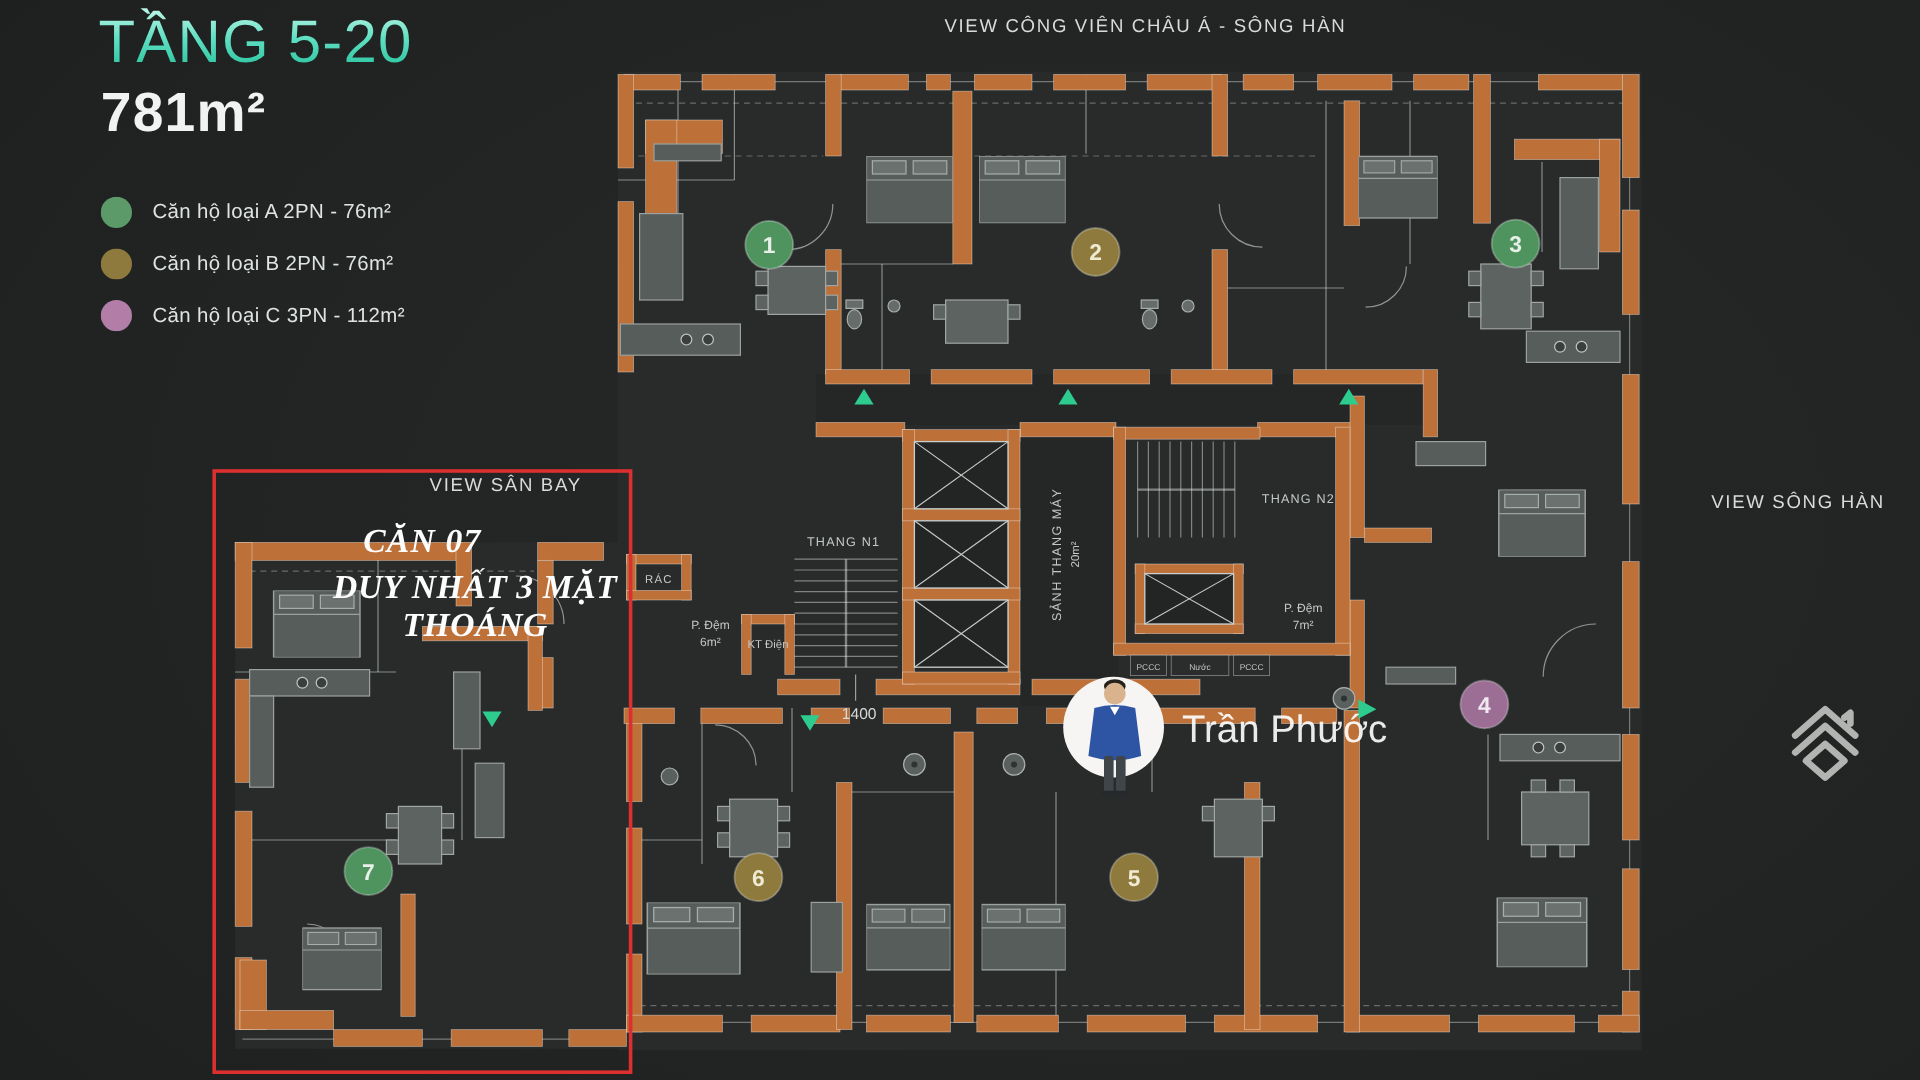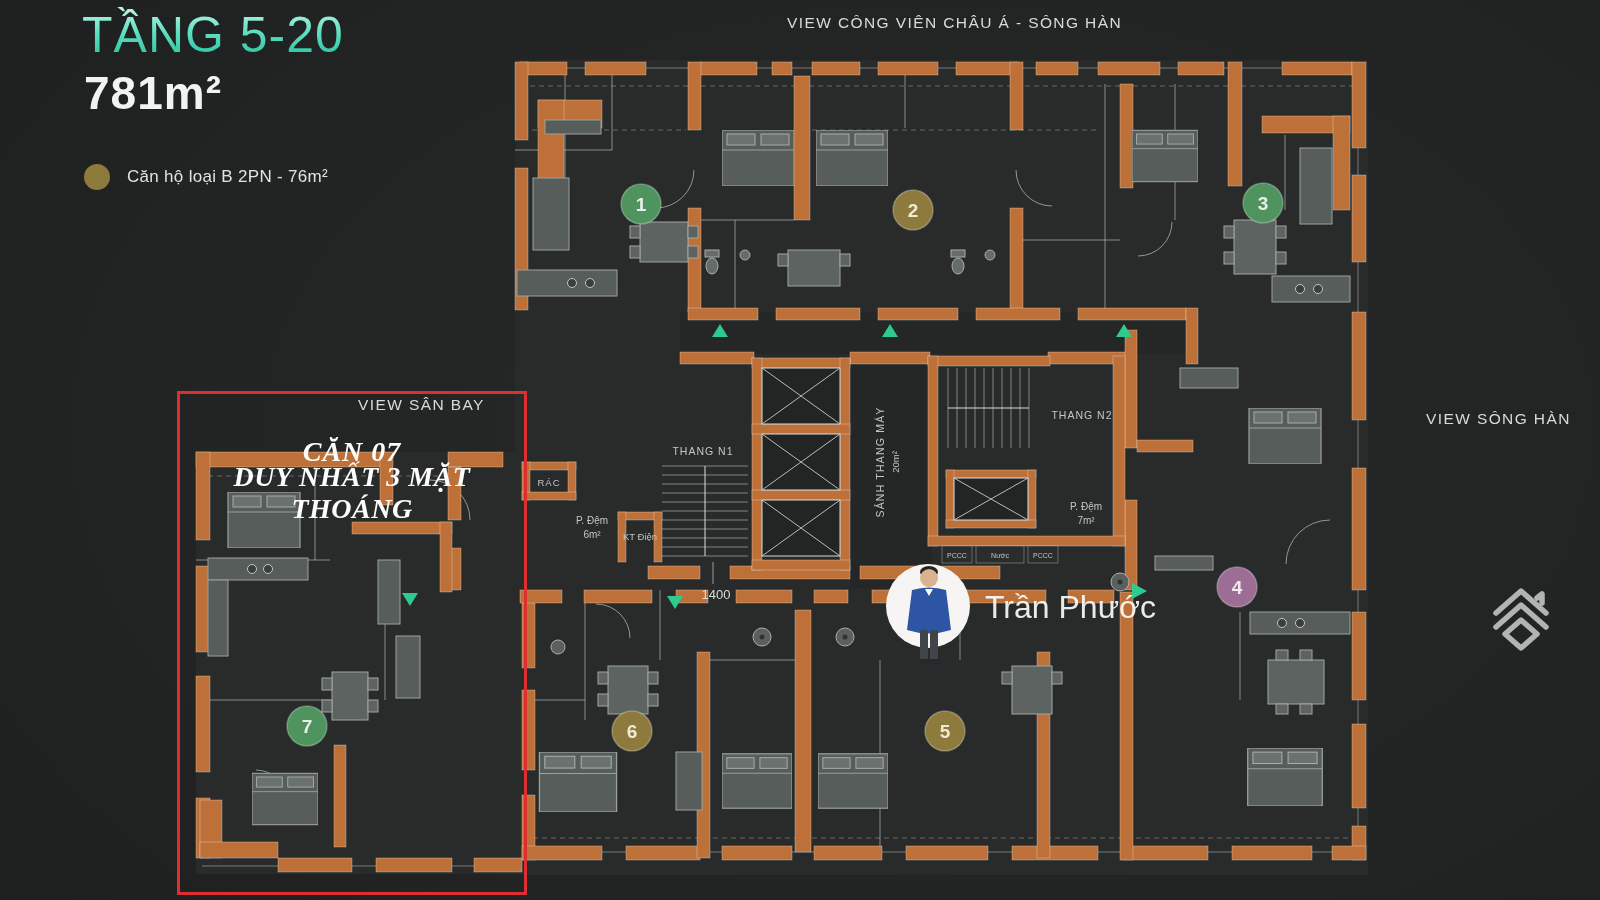--- a/index.html
+++ b/index.html
@@ -26,21 +26,21 @@
   .view-right{left:1386px;top:410px;margin-left:40px;}
   
   .red-box{
     left:177px;top:391px;width:344px;height:498px;
     border:3px solid #dd2f30;z-index:3;
   }
   .red-box .view-airport{position:absolute;left:178px;top:2px;}
   .red-title{position:absolute;left:0;width:100%;text-align:center;color:#fdfdfd;
     font-family:"Liberation Serif",serif;font-weight:700;font-style:italic;}
   .red-title.l1{top:42px;font-size:28px;letter-spacing:1px;}
-  .red-title.l2{top:67px;font-size:28px;letter-spacing:.5px;}
+  .red-title.l2{top:80px;font-size:28px;letter-spacing:.5px;margin-left:44px;}
   svg text{font-family:"Liberation Sans",sans-serif;}
   .plan-label{fill:#c3c7c5;}
   .agent-name{fill:rgba(255,255,255,0.9);font-size:32px;font-weight:500;}
 </style>
 </head>
 <body>
 
 <svg class="abs" style="left:0;top:0;z-index:1" width="1600" height="900" viewBox="0 0 1600 900">
 
   <defs>
@@ -466,23 +466,35 @@
     <path d="M1537,598 L1542,594 L1542,603"></path>
   </g>
 </svg>
 
 <div class="abs floor-title" style="z-index:2">TẦNG 5-20</div>
 <div class="abs floor-area" style="z-index:2">781m²</div>
 
 <div class="abs legend" style="z-index:2">
   <div class="legend-row">
     <svg class="legend-dot" viewBox="0 0 26 26">
+        <circle cx="13" cy="13" r="13" fill="#5c9a6a"></circle>
+      </svg>
+    <span class="legend-label">Căn hộ loại A 2PN - 76m²</span>
+  </div>
+  <div class="legend-row">
+    <svg class="legend-dot" viewBox="0 0 26 26">
         <circle cx="13" cy="13" r="13" fill="#8d7a3c"></circle>
       </svg>
     <span class="legend-label">Căn hộ loại B 2PN - 76m²</span>
+  </div>
+  <div class="legend-row">
+    <svg class="legend-dot" viewBox="0 0 26 26">
+        <circle cx="13" cy="13" r="13" fill="#b27da6"></circle>
+      </svg>
+    <span class="legend-label">Căn hộ loại C 3PN - 112m²</span>
   </div>
 </div>
 
 <div class="abs view-caption view-top" style="z-index:2">VIEW CÔNG VIÊN CHÂU Á - SÔNG HÀN</div>
 <div class="abs view-caption view-right" style="z-index:2">VIEW SÔNG HÀN</div>
 
 <div class="abs red-box">
   <div class="view-caption view-airport">VIEW SÂN BAY</div>
   <div class="red-title l1">CĂN 07</div>
   <div class="red-title l2">DUY NHẤT 3 MẶT THOÁNG</div>

